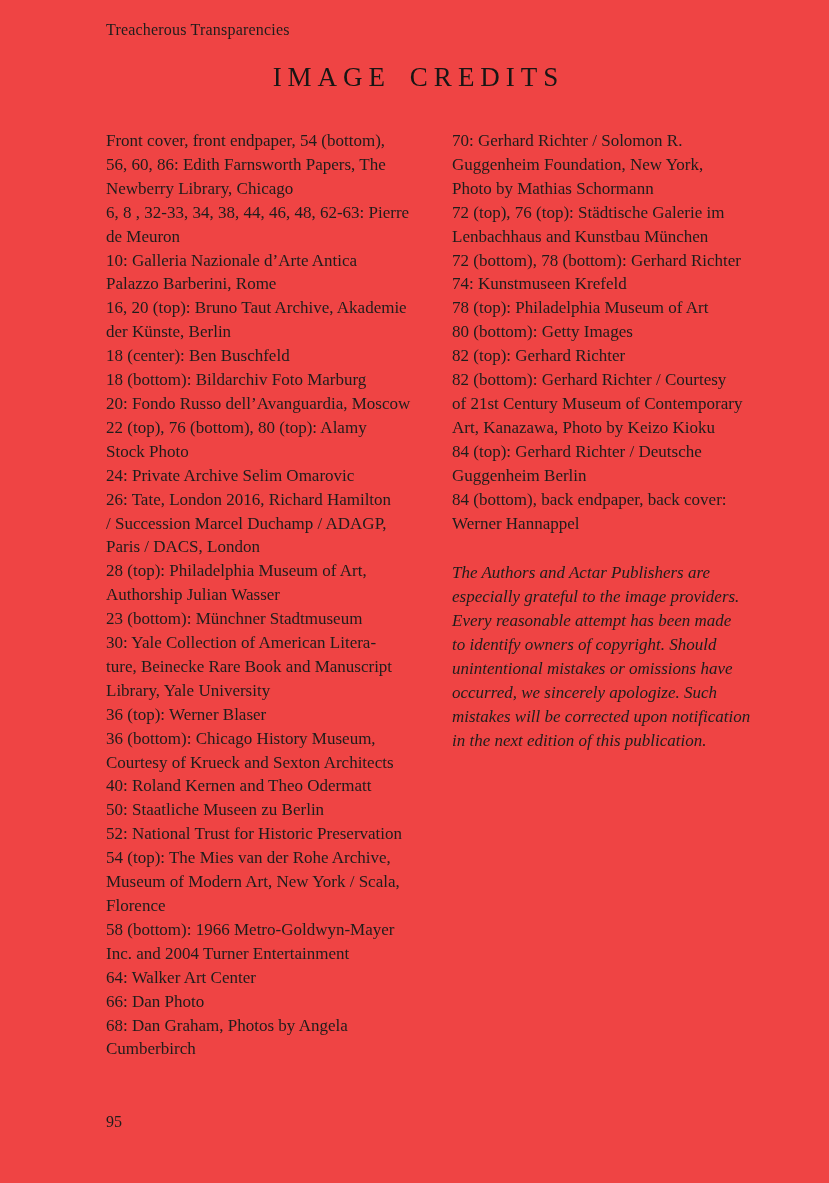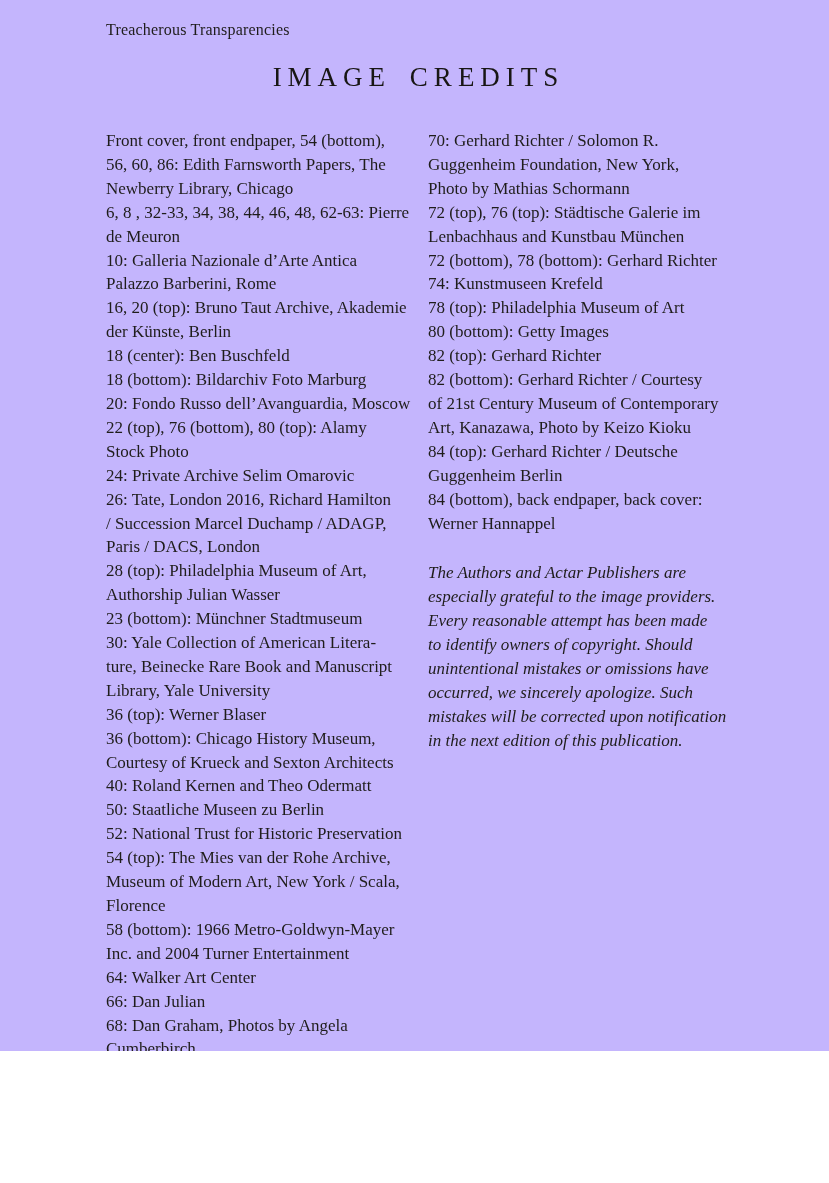--- a/index.html
+++ b/index.html
@@ -3,22 +3,22 @@
 <meta charset="utf-8">
 <style>
   html, body {
     margin: 0;
     padding: 0;
     background: #ffffff;
   }
   .page {
     position: relative;
     width: 829px;
-    height: 1051px;
-    background: #c4b5fd;
+    height: 1183px;
+    background: #ef4444;
     font-family: "Liberation Serif", serif;
     color: #1f1d1b;
     overflow: hidden;
   }
   .running-header {
     position: absolute;
     left: 106px;
     top: 20px;
     font-size: 16px;
     line-height: 20px;
@@ -36,20 +36,21 @@
     letter-spacing: 6px;
     word-spacing: 6px;
     color: #181614;
   }
   .content {
     position: absolute;
     left: 106px;
     top: 129px;
     display: flex;
     align-items: flex-start;
+    gap: 24px;
   }
   .column-left {
     width: 322px;
     flex: 0 0 322px;
   }
   .column-right {
     width: 320px;
     flex: 0 0 320px;
   }
   .credit-line {
@@ -111,21 +112,21 @@
         <div class="credit-line">Courtesy of Krueck and Sexton Architects</div>
         <div class="credit-line">40: Roland Kernen and Theo Odermatt</div>
         <div class="credit-line">50: Staatliche Museen zu Berlin</div>
         <div class="credit-line">52: National Trust for Historic Preservation</div>
         <div class="credit-line">54 (top): The Mies van der Rohe Archive,</div>
         <div class="credit-line">Museum of Modern Art, New York / Scala,</div>
         <div class="credit-line">Florence</div>
         <div class="credit-line">58 (bottom): 1966 Metro-Goldwyn-Mayer</div>
         <div class="credit-line">Inc. and 2004 Turner Entertainment</div>
         <div class="credit-line">64: Walker Art Center</div>
-        <div class="credit-line">66: Dan Julian</div>
+        <div class="credit-line">66: Dan Photo</div>
         <div class="credit-line">68: Dan Graham, Photos by Angela</div>
         <div class="credit-line">Cumberbirch</div>
       </div>
 
     <div class="column-right">
       <div class="credit-block">
           <div class="credit-line">70: Gerhard Richter / Solomon R.</div>
           <div class="credit-line">Guggenheim Foundation, New York,</div>
           <div class="credit-line">Photo by Mathias Schormann</div>
           <div class="credit-line">72 (top), 76 (top): Städtische Galerie im</div>

